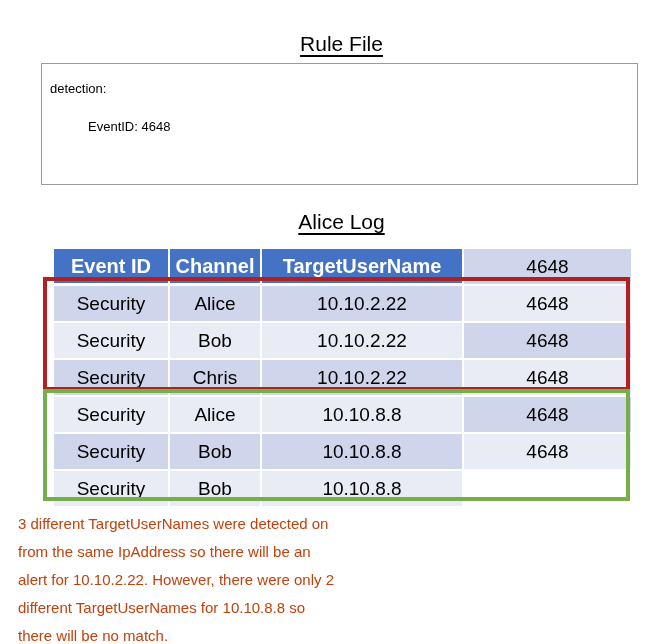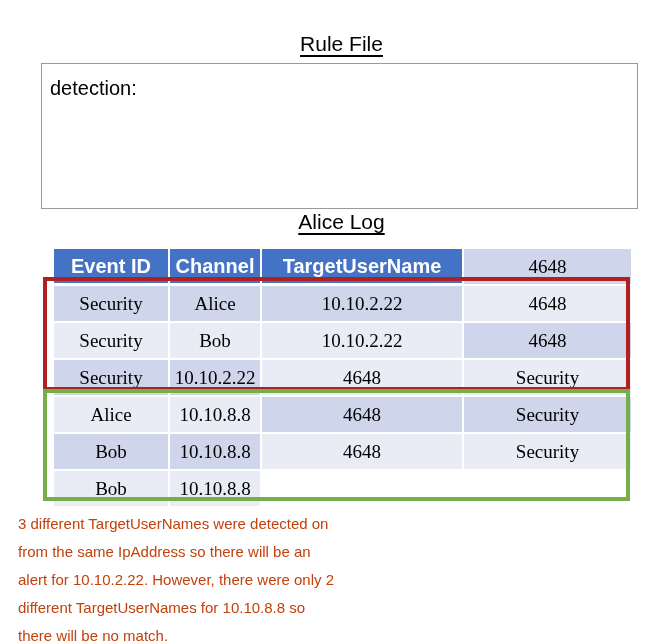--- a/index.html
+++ b/index.html
@@ -29,24 +29,24 @@
     text-underline-offset: 4px;
   }
   .title-rule { top: 14px; }
   .title-log  { top: 192px; }
 
   .rule-box {
     position: absolute;
     left: 29px;
     top: 51px;
     width: 597px;
-    height: 146px;
+    height: 122px;
     border: 1px solid #9a9a9a;
     padding: 6px 4px 0 8px;
-    font-size: 20px;
+    font-size: 13px;
     line-height: 25.5px;
     white-space: nowrap;
   }
   .ind-0 { padding-left: 0; }
   .ind-1 { padding-left: 19px; }
   .ind-2 { padding-left: 38px; }
 
   .event-table {
     position: absolute;
     left: 36px;
@@ -66,21 +66,20 @@
     height: 34px;
     background: #4472C4;
     color: #ffffff;
     font-weight: bold;
     font-size: 20px;
   }
   .cell.data {
     height: 35px;
     font-size: 19px;
     color: #000000;
-    font-family: Liberation Serif, serif;
   }
   .row-dark  { background: #CFD5EA; }
   .row-light { background: #E9EBF5; }
 
   .hl-box {
     position: absolute;
     left: 31px;
     width: 587px;
     pointer-events: none;
   }
@@ -110,20 +109,21 @@
 <body>
 
 <div class="page">
 
   <div class="section-title title-rule">
     <span class="u">Rule File</span>
   </div>
 
   <div class="rule-box">
     <div class="ind-0">detection:</div>
+    <div class="ind-2">EventID: 4648</div>
   </div>
 
   <div class="section-title title-log">
     <span class="u">Alice Log</span>
   </div>
 
   <div class="event-table">
     <div class="cell head">Event ID</div>
     <div class="cell head">Channel</div>
     <div class="cell head">TargetUserName</div>
@@ -133,20 +133,21 @@
     <div class="cell data row-dark">Alice</div>
     <div class="cell data row-dark">10.10.2.22</div>
 
     <div class="cell data row-light">4648</div>
     <div class="cell data row-light">Security</div>
     <div class="cell data row-light">Bob</div>
     <div class="cell data row-light">10.10.2.22</div>
 
     <div class="cell data row-dark">4648</div>
     <div class="cell data row-dark">Security</div>
+    <div class="cell data row-dark">Chris</div>
     <div class="cell data row-dark">10.10.2.22</div>
 
     <div class="cell data row-light">4648</div>
     <div class="cell data row-light">Security</div>
     <div class="cell data row-light">Alice</div>
     <div class="cell data row-light">10.10.8.8</div>
 
     <div class="cell data row-dark">4648</div>
     <div class="cell data row-dark">Security</div>
     <div class="cell data row-dark">Bob</div>

